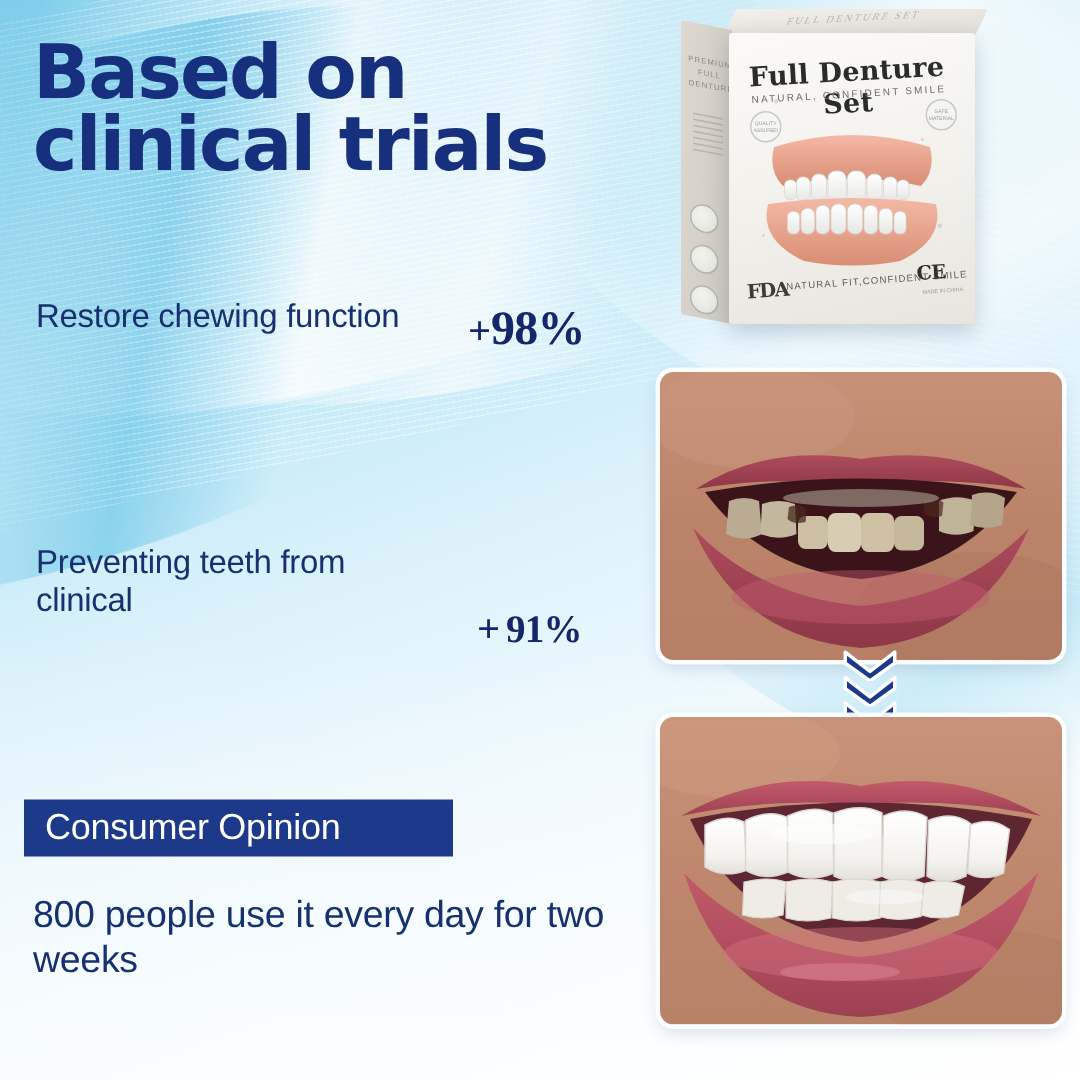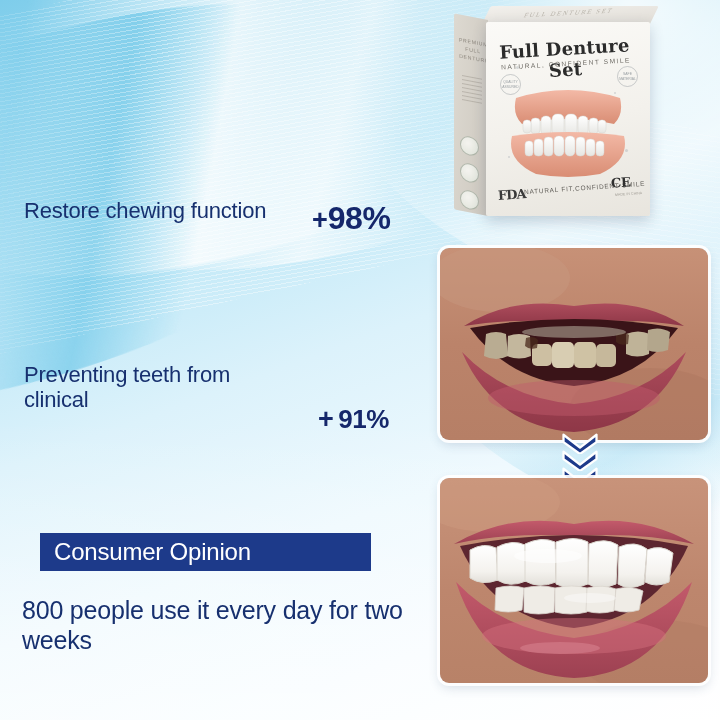--- a/index.html
+++ b/index.html
@@ -86,36 +86,36 @@
   
   .benefits{position:absolute;left:20px;top:198px;width:400px;}
   .benefit{position:relative;height:82px;}
   .b-text{
     position:absolute;left:4px;top:0;width:270px;
     color:#17306f;font-size:22px;line-height:1.14;font-weight:400;
     letter-spacing:-.2px;
   }
   .b-pct{
     position:absolute;color:#15276b;white-space:nowrap;
-    font-family:Liberation Sans, sans-serif;
+    font-family:Liberation Serif, serif;
   }
   .b-pct .plus{font-size:27px;font-weight:600;letter-spacing:0;}
   .b-pct .num{font-size:32px;font-weight:900;letter-spacing:-.5px;}
   .p0{left:292px;top:2px;}
   .p1{left:292px;top:22px;}
   .p2{left:298px;top:42px;}
   .p2 .num{font-size:26px;}
 
   
   .badge{
-    position:absolute;left:16px;top:533px;width:331px;height:38px;
+    position:absolute;left:16px;top:533px;width:286px;height:38px;
     background:#1d3a8a;color:#ffffff;
     display:flex;align-items:center;
     padding-left:14px;box-sizing:border-box;
-    font-size:24px;font-weight:400;letter-spacing:-.2px;margin-left:24px;
+    font-size:24px;font-weight:400;letter-spacing:-.2px;
   }
   .note{
     position:absolute;left:22px;top:596px;width:400px;
     color:#17306f;font-size:25px;line-height:1.18;letter-spacing:-.2px;
   }
 
   
   .product{position:absolute;left:452px;top:6px;width:215px;height:212px;}
   .box-top{
     position:absolute;left:28px;top:0;width:168px;height:22px;
@@ -231,20 +231,21 @@
     <div class="swoosh sw2"></div>
     <div class="swoosh sw3"></div>
     <div class="swoosh sw4"></div>
     <div class="swoosh sw5"></div>
     <div class="hatch"></div>
     <div class="hatch2"></div>
     <div class="glow-tr"></div>
     <div class="fade-bottom"></div>
   </div>
 
+  <div class="headline">Based on clinical trials</div>
 
   <div class="benefits">
 
     <div class="benefit">
       <div class="b-text">Restore chewing function</div>
       <div class="b-pct p0">
         <span class="plus">+</span><span class="num">98%</span>
       </div>
     </div>
 

